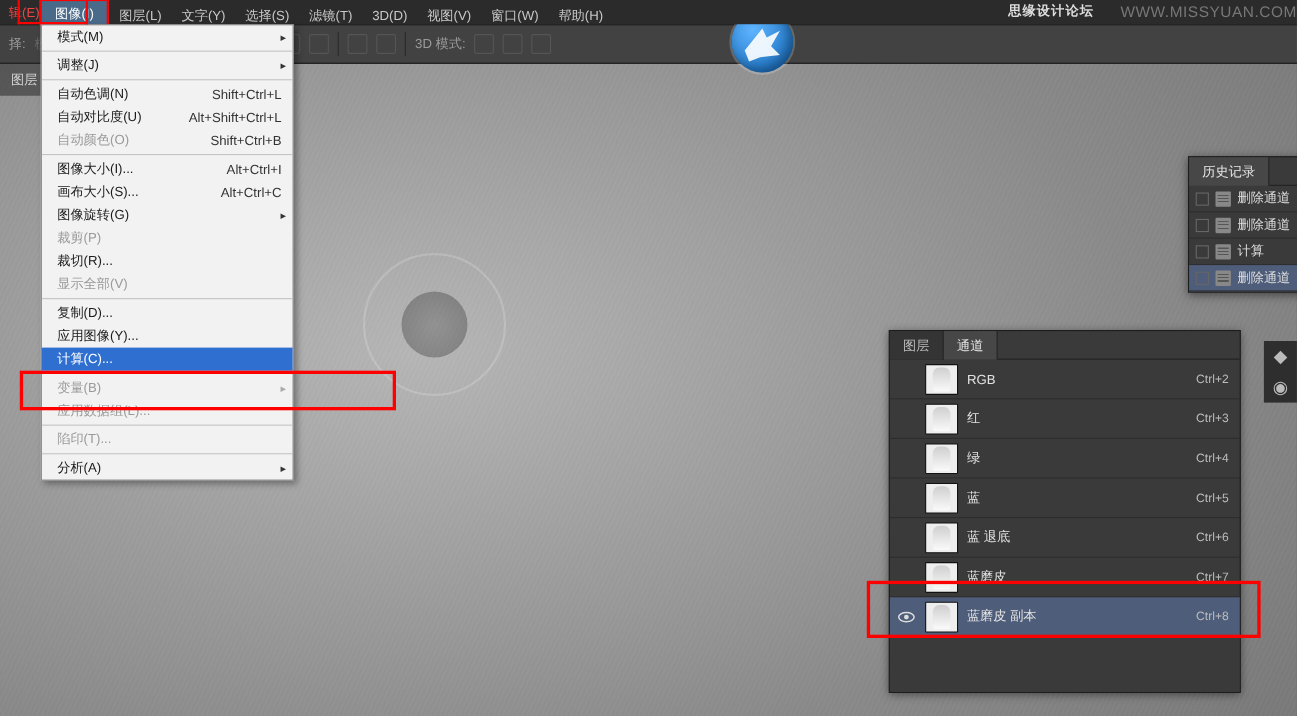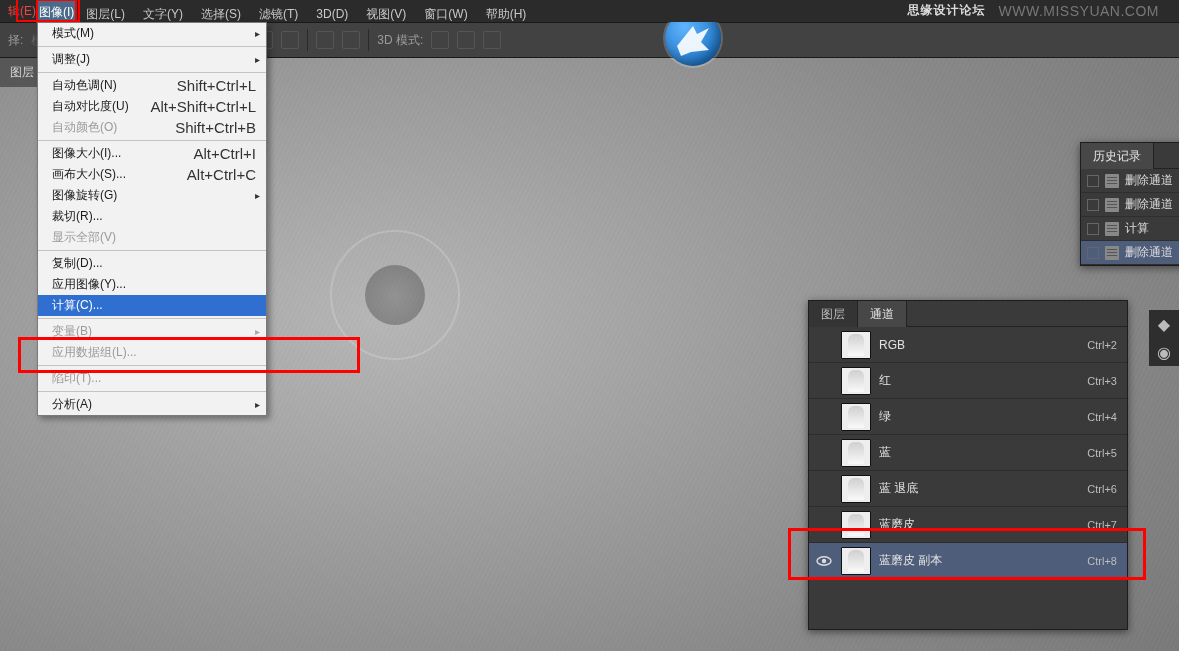--- a/index.html
+++ b/index.html
@@ -10,37 +10,37 @@
     radial-gradient(1200px 700px at 380px 320px, #b6b6b6 0%, #8a8a8a 55%, #6e6e6e 100%);
 }
 .canvas-texture {
   position: absolute; inset: 0;
   background: repeating-linear-gradient(115deg, rgba(255,255,255,.05) 0 2px, rgba(0,0,0,.05) 2px 4px);
   opacity: .25;
 }
 
 .menubar { position: absolute; top: 0; left: 0; right: 0; height: 22px; background: #2b2b2b; color: #c8c8c8; font-size: 12px; display: flex; align-items: center; z-index: 10; }
 .menubar .menu-item { padding: 0 9px; height: 16px; line-height: 22px; cursor: default; }
-.menubar .menu-item.active { background: #4a6a8a; color: #fff; border: 2px solid #f00; border-bottom: none; padding: 0 1px; box-sizing: border-box; height: 24px; position: relative; z-index: 50; }
-.brand { position: absolute; top: 2px; right: 20px; color: #ddd; font-size: 12px; display: flex; gap: 13px; align-items: flex-end; }
+.menubar .menu-item.active { background: #4a6a8a; color: #fff; border: 2px solid #f00; border-bottom: none; padding: 0 12px; box-sizing: border-box; height: 24px; position: relative; z-index: 50; }
+.brand { position: absolute; top: 2px; right: 0; color: #ddd; font-size: 12px; display: flex; gap: 24px; align-items: flex-start; }
 .brand .cn { font-weight: 600; letter-spacing: 1px; }
 .brand .url { color: #777; font-size: 14px; letter-spacing: .5px; }
 
 .optionsbar { position: absolute; top: 22px; left: 0; right: 0; height: 36px; background: #424242; border-top: 1px solid #1a1a1a; border-bottom: 1px solid #1a1a1a; display: flex; align-items: center; gap: 8px; padding: 0 8px; color: #bbb; font-size: 12px; z-index: 3; }
 .optionsbar .sep { width: 1px; height: 22px; background: #2a2a2a; }
 .optionsbar .ico { width: 18px; height: 18px; border: 1px solid #555; border-radius: 2px; }
 .optionsbar .label { color: #9a9a9a; }
 
 .tabstrip { position: absolute; top: 58px; left: 0; padding: 6px 10px; color: #d4d4d4; font-size: 12px; background: rgba(40,40,40,.55); border-bottom-right-radius: 4px; z-index: 3; }
 
 .dropdown { position: absolute; top: 22px; left: 37px; width: 230px; background: #f2f2f2; border: 1px solid #7a7a7a; box-shadow: 3px 3px 6px rgba(0,0,0,.35); font-size: 12px; color: #1a1a1a; z-index: 40; }
 .dropdown hr { border: none; border-top: 1px solid #c4c4c4; margin: 2px 0; }
 .dropdown .row { display: flex; align-items: center; height: 21px; padding: 0 10px 0 14px; position: relative; }
 .dropdown .row .lbl { flex: 1; white-space: nowrap; }
-.dropdown .row .sc { color: #333; font-size: 15px; }
+.dropdown .row .sc { color: #333; font-size: 12px; }
 .dropdown .row.disabled { color: #9a9a9a; }
 .dropdown .row.submenu::after { content: "▸"; position: absolute; right: 6px; color: #333; font-size: 10px; }
 .dropdown .row.disabled.submenu::after { color: #aaa; }
 .dropdown .row.hover { background: #2f6fd0; color: #fff; }
 .redbox-menu { border: 2px solid #f00; border-top: none; position: absolute; top: 0; left: 16px; width: 64px; height: 22px; z-index: 55; pointer-events: none; }
 .redbox-calc { position: absolute; top: 337px; left: 18px; width: 342px; height: 36px; border: 3px solid #f00; z-index: 45; pointer-events: none; }
 
 .panel { position: absolute; background: #3a3a3a; border: 1px solid #1d1d1d; box-shadow: 0 2px 8px rgba(0,0,0,.5); font-size: 12px; color: #ddd; }
 .panel .titlebar { display: flex; align-items: center; height: 26px; border-bottom: 1px solid #222; }
 .panel .titlebar .tab { padding: 0 12px; height: 26px; line-height: 26px; background: #474747; color: #e6e6e6; border-right: 1px solid #222; }
@@ -144,20 +144,23 @@
       <span class="lbl">图像大小(I)...</span>
       <span class="sc">Alt+Ctrl+I</span>
     </div>
     <div class="row">
       <span class="lbl">画布大小(S)...</span>
       <span class="sc">Alt+Ctrl+C</span>
     </div>
     <div class="row submenu">
       <span class="lbl">图像旋转(G)</span>
     </div>
+    <div class="row disabled">
+      <span class="lbl">裁剪(P)</span>
+    </div>
     <div class="row">
       <span class="lbl">裁切(R)...</span>
     </div>
     <div class="row disabled">
       <span class="lbl">显示全部(V)</span>
     </div>
     <hr>
     <div class="row">
       <span class="lbl">复制(D)...</span>
     </div>

